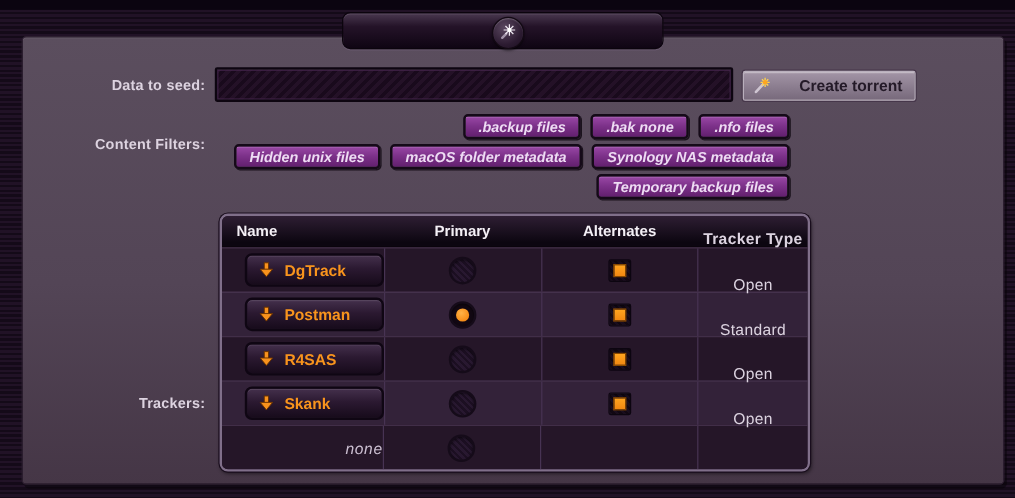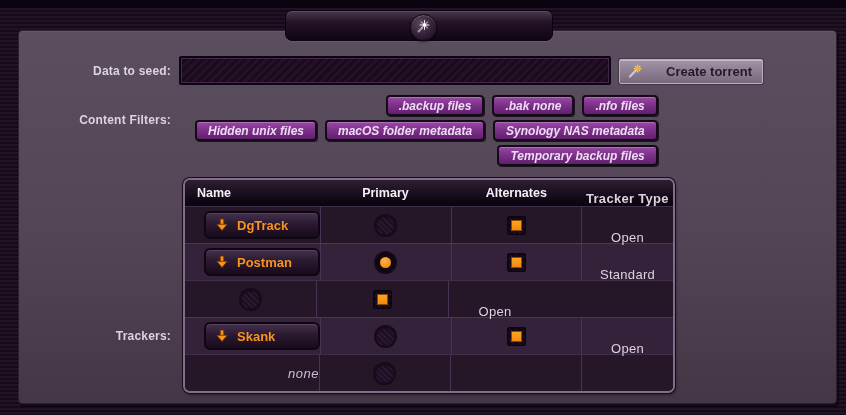--- a/index.html
+++ b/index.html
@@ -237,20 +237,33 @@
               <span class="radio on"></span>
             </div>
             <div class="cell c-alt">
               <span class="checkbox on"></span>
             </div>
             <div class="cell c-type">
               <span>Standard</span>
             </div>
           </div>
           <div class="trow">
+            <div class="cell c-name">
+              <button class="name-btn">
+                <span style="display: flex;">
+                  <svg width="14" height="14" viewBox="0 0 14 14">
+                    <g fill="#f8921d" stroke="#6b3300" stroke-width="0.8">
+                      <rect x="5.2" y="1" width="3.6" height="6"></rect>
+                      <polygon points="1.8,6.3 12.2,6.3 7,12.6"></polygon>
+                    </g>
+                  </svg>
+                </span>
+                <span>R4SAS</span>
+              </button>
+            </div>
             <div class="cell c-primary">
               <span class="radio"></span>
             </div>
             <div class="cell c-alt">
               <span class="checkbox on"></span>
             </div>
             <div class="cell c-type">
               <span>Open</span>
             </div>
           </div>

